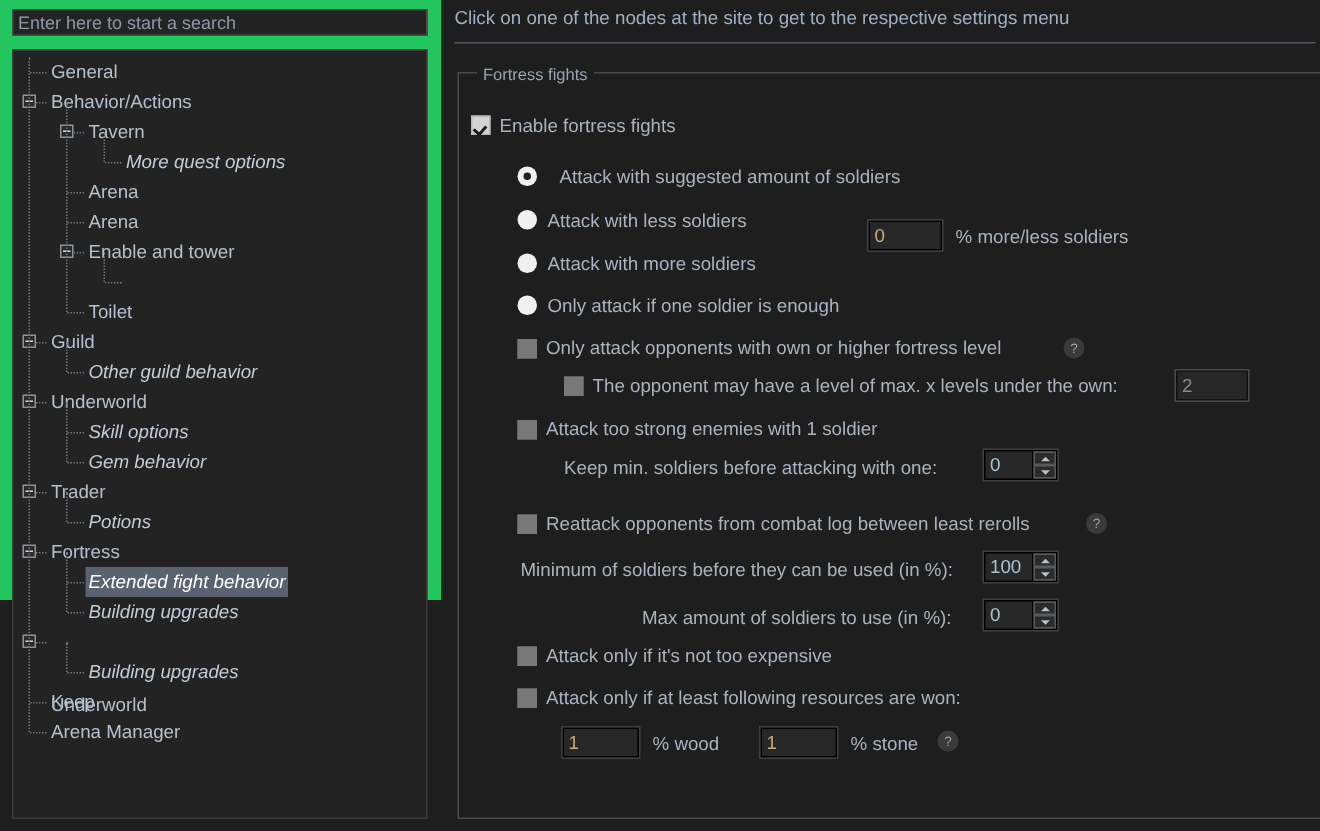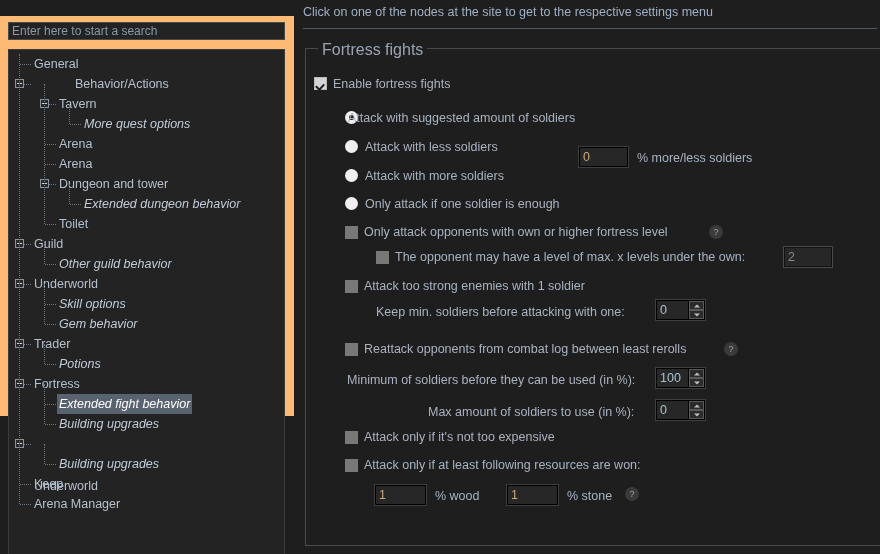--- a/index.html
+++ b/index.html
@@ -16,23 +16,23 @@
   }
   #app {
     position: relative;
     width: 880px; height: 554px;
     background: #1e1e1e;
   }
 
   
   #left-pane {
     position: absolute;
-    left: 0; top: 16px;
+    left: 0; top: 0;
     width: 294px; height: 400px;
-    background: #fdba74;
+    background: #22c55e;
   }
   #search-input {
     position: absolute;
     left: 8px; top: 6px;
     width: 277px; height: 18px;
     background: #232323;
     border: 1px solid #4a4a4a;
     color: #9aa4b2;
     font-family: "Liberation Sans", sans-serif;
     font-size: 12px;
@@ -129,21 +129,21 @@
     width: 872px; height: 498px;
     border: 1px solid #4a4a4a;
     box-sizing: border-box;
   }
   #groupbox-title {
     position: absolute;
     left: 12px; top: 1px;
     background: #1e1e1e;
     padding: 0 4px;
     color: #9aa4b2;
-    font-size: 16px;
+    font-size: 11px;
     line-height: 12px;
     transform: translateY(-50%);
     white-space: nowrap;
   }
 
   .ctl { position: absolute; white-space: nowrap; }
   .ctl-label {
     color: #a9b3c0;
     font-size: 12.5px;
     line-height: 16px;
@@ -270,21 +270,21 @@
 
     <div id="tree-panel">
       <div id="tree-rows">
           <div class="tree-row" style="top: 4px; position: absolute; left: 0px; right: 0px;">
             <div class="hline" style="left: 11px; width: 11px;"></div>
             <div class="tree-label" style="left: 23px;">General</div>
           </div>
           <div class="tree-row" style="top: 24px; position: absolute; left: 0px; right: 0px;">
             <div class="hline" style="left: 11px; width: 11px;"></div>
             <div class="expander" style="left: 6px;"></div>
-            <div class="tree-label" style="left: 23px; margin-left: 41px;">Behavior/Actions</div>
+            <div class="tree-label" style="left: 23px;">Behavior/Actions</div>
           </div>
           <div class="tree-row" style="top: 44px; position: absolute; left: 0px; right: 0px;">
             <div class="hline" style="left: 36px; width: 11px;"></div>
             <div class="expander" style="left: 31px;"></div>
             <div class="tree-label" style="left: 48px;">Tavern</div>
           </div>
           <div class="tree-row" style="top: 64px; position: absolute; left: 0px; right: 0px;">
             <div class="hline" style="left: 61px; width: 11px;"></div>
             <div class="tree-label leaf" style="left: 73px;">More quest options</div>
           </div>
@@ -292,25 +292,24 @@
             <div class="hline" style="left: 36px; width: 11px;"></div>
             <div class="tree-label" style="left: 48px;">Arena</div>
           </div>
           <div class="tree-row" style="top: 104px; position: absolute; left: 0px; right: 0px;">
             <div class="hline" style="left: 36px; width: 11px;"></div>
             <div class="tree-label" style="left: 48px;">Arena</div>
           </div>
           <div class="tree-row" style="top: 124px; position: absolute; left: 0px; right: 0px;">
             <div class="hline" style="left: 36px; width: 11px;"></div>
             <div class="expander" style="left: 31px;"></div>
-            <div class="tree-label" style="left: 48px;">Dungeon and tower</div>
+            <div class="tree-label" style="left: 48px;">Enable and tower</div>
           </div>
           <div class="tree-row" style="top: 144px; position: absolute; left: 0px; right: 0px;">
             <div class="hline" style="left: 61px; width: 11px;"></div>
-            <div class="tree-label leaf" style="left: 73px;">Extended dungeon behavior</div>
           </div>
           <div class="tree-row" style="top: 164px; position: absolute; left: 0px; right: 0px;">
             <div class="hline" style="left: 36px; width: 11px;"></div>
             <div class="tree-label" style="left: 48px;">Toilet</div>
           </div>
           <div class="tree-row" style="top: 184px; position: absolute; left: 0px; right: 0px;">
             <div class="hline" style="left: 11px; width: 11px;"></div>
             <div class="expander" style="left: 6px;"></div>
             <div class="tree-label" style="left: 23px;">Guild</div>
           </div>
@@ -392,21 +391,21 @@
       <div id="groupbox-title">Fortress fights</div>
     </div>
 
     <div class="ctl" style="left:14px; top:76px;">
       <span class="cb on" style="left:0; top:1px;"></span>
       <span class="ctl-label" style="position:absolute; left:19px; top:0;">Enable fortress fights</span>
     </div>
 
     <div class="ctl" style="left:45px; top:110px;">
       <span class="rb on" style="left:0; top:1px;"></span>
-      <span class="ctl-label" style="position:absolute; left:3px; top:0;">Attack with suggested amount of soldiers</span>
+      <span class="ctl-label" style="position:absolute; left:28px; top:0;">Attack with suggested amount of soldiers</span>
     </div>
     <div class="ctl" style="left:45px; top:139px;">
       <span class="rb" style="left:0; top:1px;"></span>
       <span class="ctl-label" style="position:absolute; left:20px; top:0;">Attack with less soldiers</span>
     </div>
     <div class="ctl" style="left:45px; top:168px;">
       <span class="rb" style="left:0; top:1px;"></span>
       <span class="ctl-label" style="position:absolute; left:20px; top:0;">Attack with more soldiers</span>
     </div>
     <div class="ctl" style="left:45px; top:196px;">

